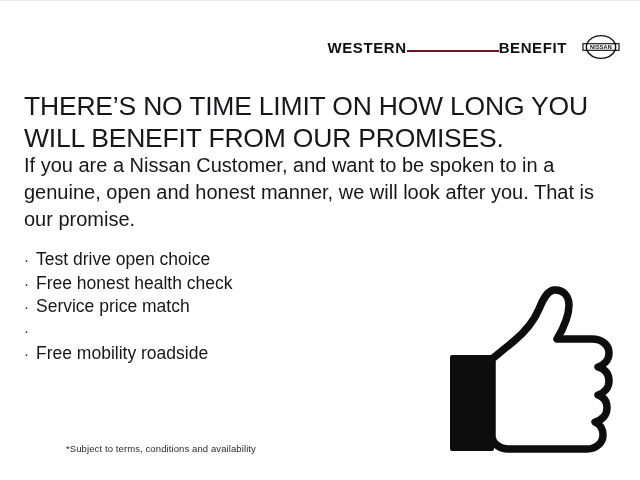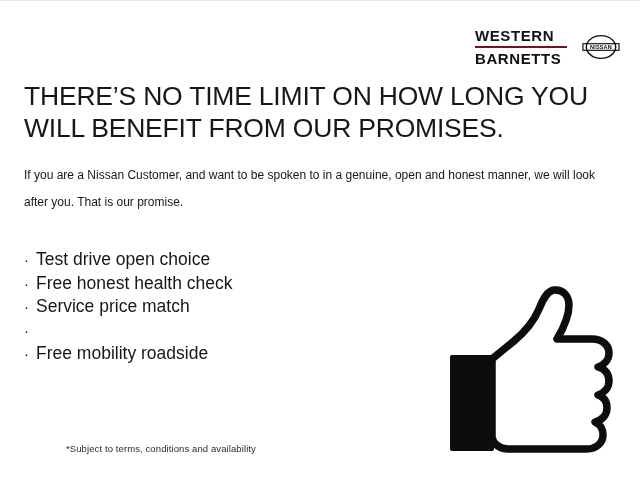--- a/index.html
+++ b/index.html
@@ -29,21 +29,22 @@
     position: absolute;
     top: 24px;
     right: 17px;
     display: flex;
     align-items: center;
     gap: 12px;
   }
 
   .brand-wordmark {
     display: flex;
-    flex-direction: column;
+    flex-direction: row;
+    align-items: flex-end;
     line-height: 1;
   }
 
   .brand-line {
     font-family: "Liberation Sans Narrow", "Liberation Sans", sans-serif;
     font-weight: bold;
     font-size: 15px;
     letter-spacing: 0.6px;
     color: #111111;
     white-space: nowrap;
@@ -59,37 +60,37 @@
 
   .nissan-badge {
     width: 44px;
     height: 44px;
     flex: 0 0 auto;
   }
 
   
   .headline {
     position: absolute;
-    top: 79px;
+    top: 89px;
     left: 24px;
     width: 592px;
     font-size: 26.5px;
     line-height: 32px;
     font-weight: normal;
     letter-spacing: -0.2px;
     color: #17171a;
   }
 
   
   .body-copy {
     position: absolute;
-    top: 161px;
+    top: 151px;
     left: 24px;
     width: 588px;
-    font-size: 12px;
+    font-size: 20px;
     line-height: 27px;
     color: #17171a;
   }
 
   
   .benefit-list {
     position: absolute;
     top: 247px;
     left: 24px;
     width: 440px;
@@ -136,21 +137,21 @@
 </head>
 <body>
 
 <div id="promise-card">
 
   <div class="brand-header">
 
     <div class="brand-wordmark">
       <div class="brand-line">WESTERN</div>
       <div class="brand-rule"></div>
-      <div class="brand-line">BARNETTS</div>
+      <div class="brand-line">BENEFIT</div>
     </div>
 
     <svg class="nissan-badge" viewBox="0 0 100 100">
 
       <path d="M 17.5 57 A 36 33 0 0 1 17.5 43" fill="none" stroke="#0d0d0d" stroke-width="3.2" stroke-linecap="butt"></path>
       <path d="M 17.5 43 A 36 33 0 0 1 82.5 43" fill="none" stroke="#0d0d0d" stroke-width="3.2" stroke-linecap="butt"></path>
       <path d="M 82.5 43 A 36 33 0 0 1 82.5 57" fill="none" stroke="#0d0d0d" stroke-width="3.2" stroke-linecap="butt"></path>
       <path d="M 82.5 57 A 36 33 0 0 1 17.5 57" fill="none" stroke="#0d0d0d" stroke-width="3.2" stroke-linecap="butt"></path>
 
       <rect x="9" y="42.5" width="82" height="15" fill="none" stroke="#0d0d0d" stroke-width="2.6"></rect>

